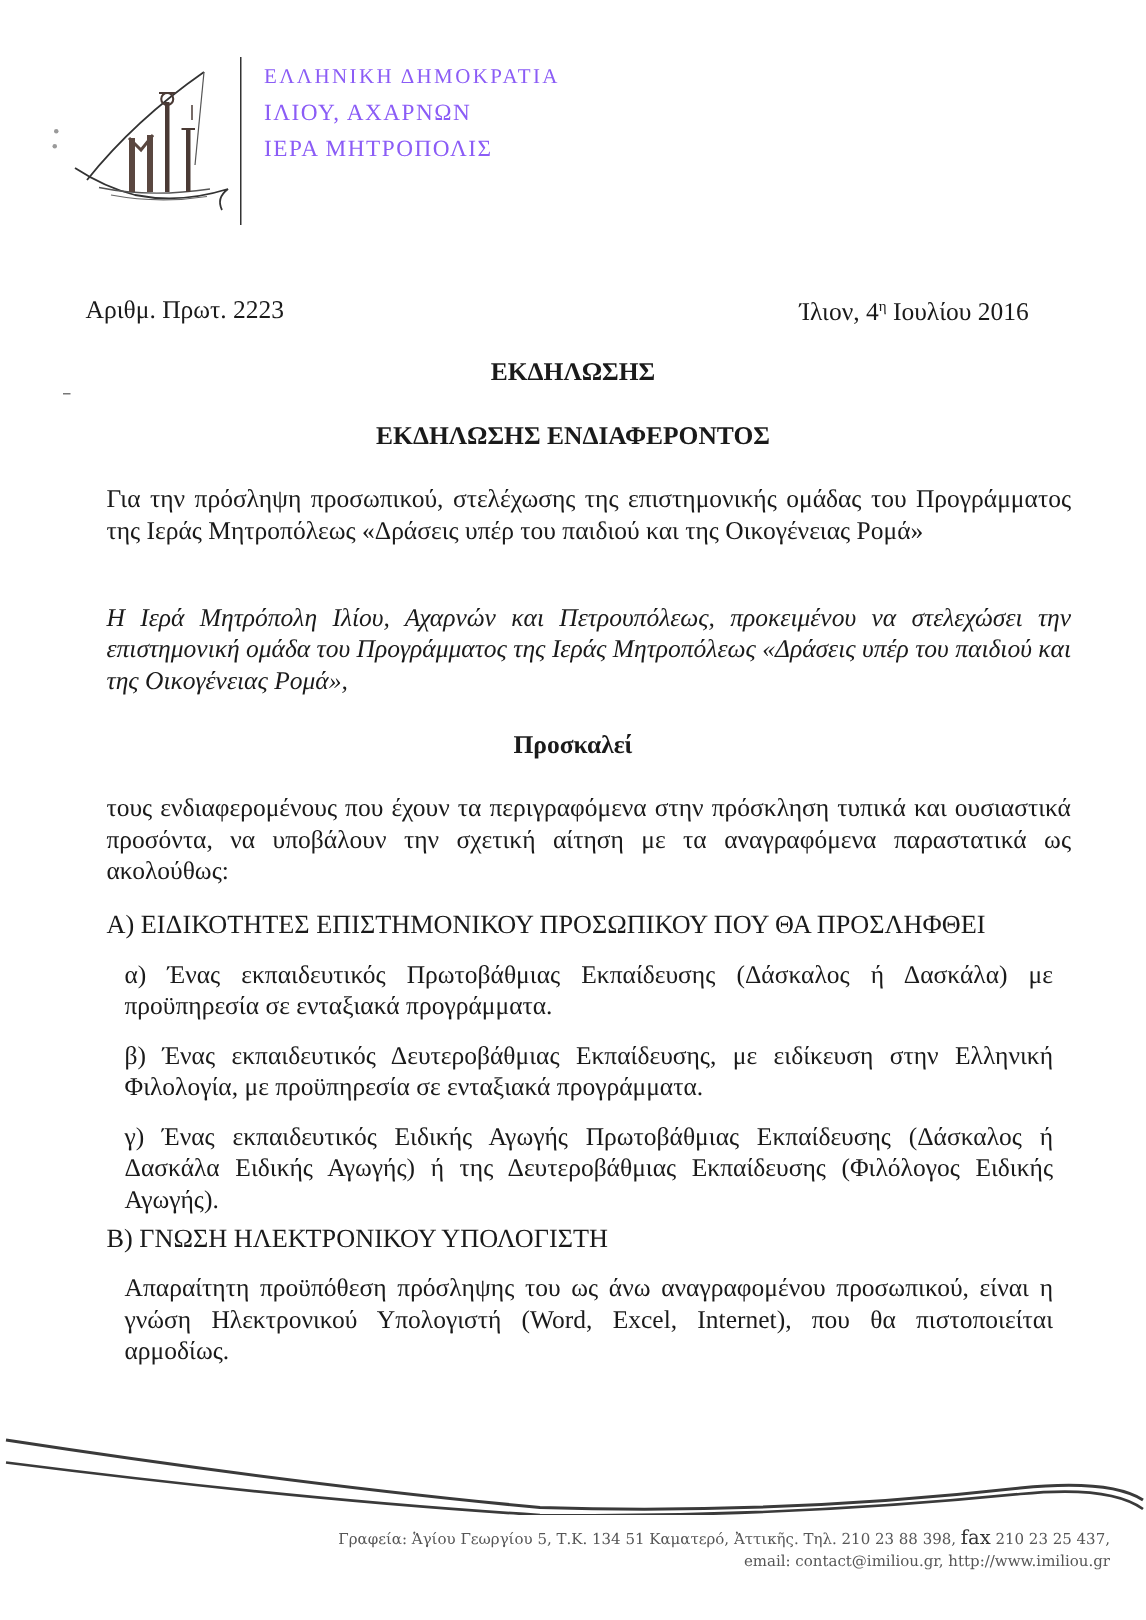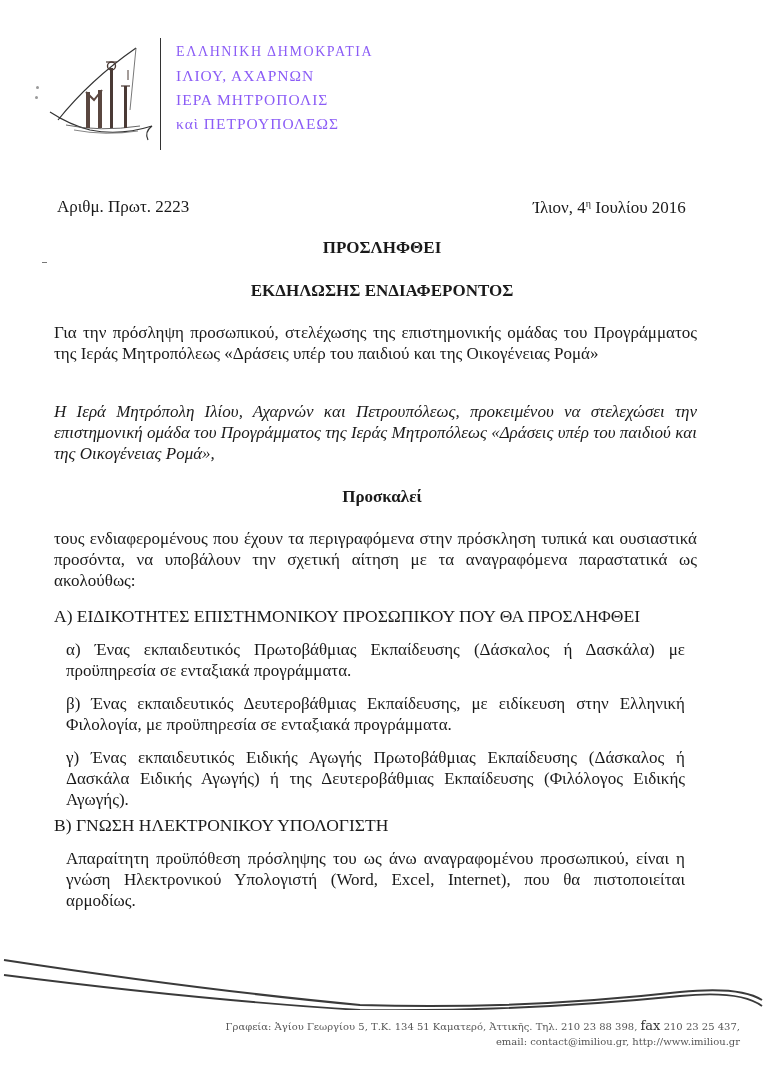--- a/index.html
+++ b/index.html
@@ -18,21 +18,21 @@
   .org div { font-size: 15.5px; line-height: 24px; white-space: nowrap; }
   .org .l1 { font-size: 14px; letter-spacing: 1.6px; }
 
   
   .ref { position: absolute; left: 57px; top: 197px; font-size: 17px; }
   .date { position: absolute; left: 533px; top: 198px; font-size: 17px; }
   .date sup { font-size: 10px; vertical-align: 6px; }
 
   .title { position: absolute; left: 0; width: 764px; text-align: center; font-weight: bold; font-size: 17px; }
 
-  .para { position: absolute; left: 54px; width: 643px; font-size: 17px; line-height: 21px; text-align: justify; }
+  .para { position: absolute; left: 71px; width: 643px; font-size: 17px; line-height: 21px; text-align: justify; }
   .para.last-left { text-align-last: left; }
   .hanging { margin: 12px; }
 
   .section-title { font-size: 17.5px; line-height: 22px; white-space: nowrap; }
 
   
   .swoosh { position: absolute; left: 0; top: 950px; width: 764px; height: 60px; }
   .footer { position: absolute; right: 24px; font-family: "DejaVu Serif", serif; font-size: 10px; color: #555; text-align: center; white-space: nowrap; }
   .footer .fax { font-size: 13px; color: #333; }
   .left-dash { position: absolute; left: 42px; top: 262px; width: 5px; height: 1px; background: #777; }
@@ -65,29 +65,28 @@
   </svg>
   <span class="stray-mark" style="left:36px; top:86px;"></span>
   <span class="stray-mark" style="left:35px; top:96px;"></span>
 
   <div class="divider-v"></div>
 
   <div class="org">
     <div class="l1">ΕΛΛΗΝΙΚΗ ΔΗΜΟΚΡΑΤΙΑ</div>
     <div>ΙΛΙΟΥ, ΑΧΑΡΝΩΝ</div>
     <div>ΙΕΡΑ ΜΗΤΡΟΠΟΛΙΣ</div>
-    <div>καὶ ΠΕΤΡΟΥΠΟΛΕΩΣ</div>
   </div>
 
   <div class="ref">Αριθμ. Πρωτ. 2223</div>
   <div class="date"><span>Ίλιον, 4</span><sup>η</sup><span> Ιουλίου 2016</span></div>
 
   <div class="left-dash"></div>
 
-  <div class="title" style="top:238px;">ΠΡΟΣΛΗΦΘΕΙ</div>
+  <div class="title" style="top:238px;">ΕΚΔΗΛΩΣΗΣ</div>
   <div class="title" style="top:281px;">ΕΚΔΗΛΩΣΗΣ ΕΝΔΙΑΦΕΡΟΝΤΟΣ</div>
 
   <div class="para last-left" style="top:322px;">Για την πρόσληψη προσωπικού, στελέχωσης της επιστημονικής ομάδας του Προγράμματος της Ιεράς Μητροπόλεως «Δράσεις υπέρ του παιδιού και της Οικογένειας Ρομά»</div>
 
   <div class="para last-left" style="top:401px;font-style:italic;">Η Ιερά Μητρόπολη Ιλίου, Αχαρνών και Πετρουπόλεως, προκειμένου να στελεχώσει την επιστημονική ομάδα του Προγράμματος της Ιεράς Μητροπόλεως «Δράσεις υπέρ του παιδιού και της Οικογένειας Ρομά»,</div>
 
   <div class="title" style="top:487px;">Προσκαλεί</div>
 
   <div class="para last-left" style="top:528px;">τους ενδιαφερομένους που έχουν τα περιγραφόμενα στην πρόσκληση τυπικά και ουσιαστικά προσόντα, να υποβάλουν την σχετική αίτηση με τα αναγραφόμενα παραστατικά ως ακολούθως:</div>
 

